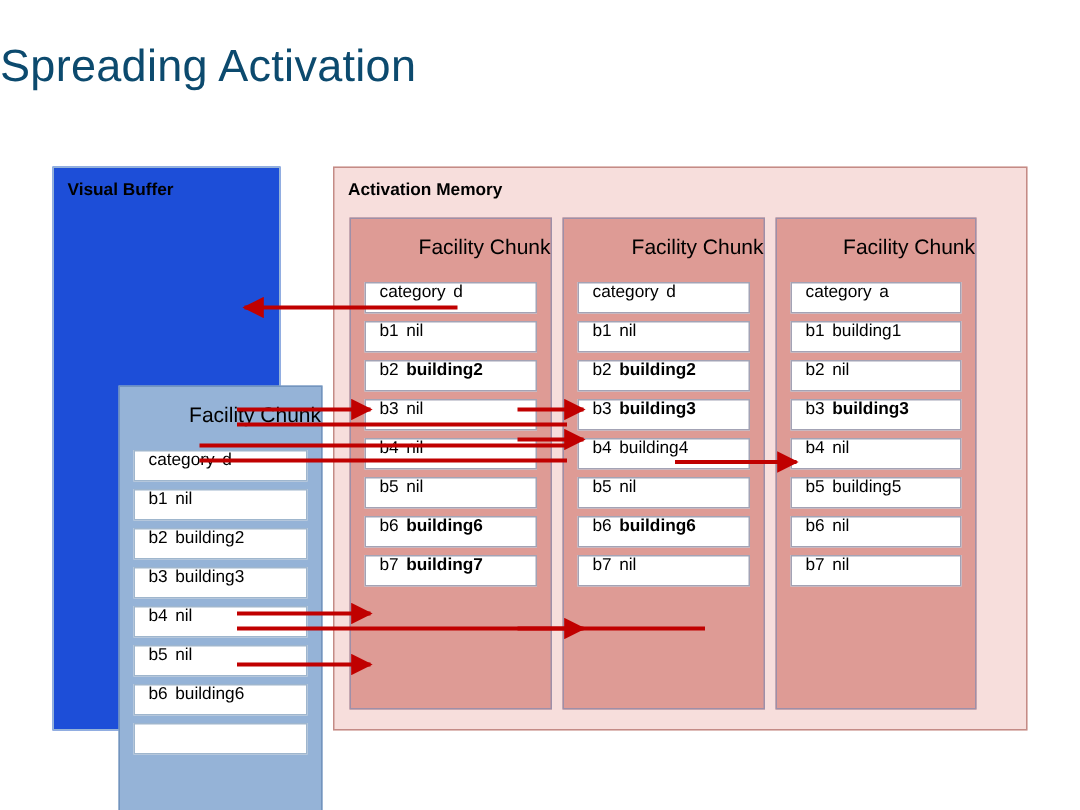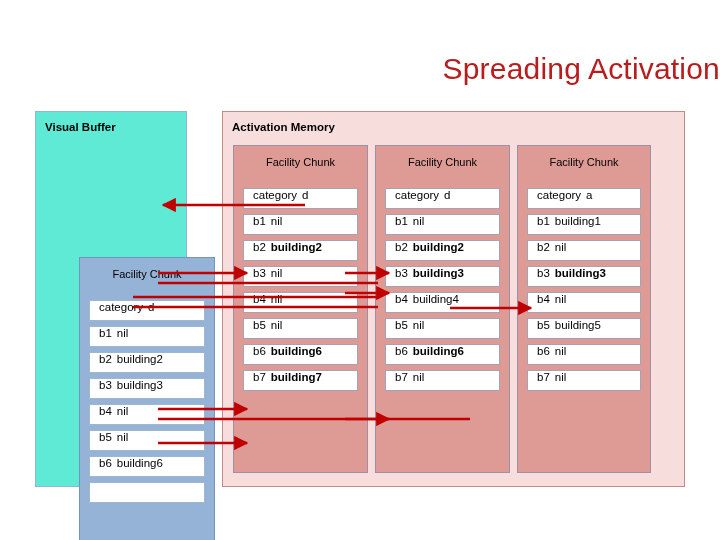--- a/index.html
+++ b/index.html
@@ -7,37 +7,37 @@
   body{
     width:720px;height:540px;
     background:#ffffff;
     font-family:"Liberation Sans", sans-serif;
     overflow:hidden;
     position:relative;
   }
 
   #page-title{
     position:absolute;
-    top:52px; left:0; width:720px;
-    text-align:right;
+    top:28px; left:0; width:720px;
+    text-align:left;
     font-size:30px;
     font-weight:400;
-    color:#b91c1c;
+    color:#0c4a6e;
     letter-spacing:0.2px;
     white-space:nowrap;
   }
 
   
   .panel{
     position:absolute;
     box-sizing:border-box;
   }
   #visual-buffer-panel{
     left:35px; top:111px; width:152px; height:376px;
-    background:#5eead4;
+    background:#1d4ed8;
     border:1px solid #95b3d7;
   }
   #declarative-memory-panel{
     left:222px; top:111px; width:463px; height:376px;
     background:#f7dedc;
     border:1px solid #c48b86;
   }
   .panel-title{
     position:absolute;
     left:9px; top:9px;
@@ -63,22 +63,22 @@
     border:1px solid #9e8fa8;
   }
   #chunk-0{ left:43px; width:136px; }
   #chunk-1{ left:233px; width:135px; }
   #chunk-2{ left:375px; width:135px; }
   #chunk-3{ left:517px; width:134px; }
 
   .chunk-title{
     position:absolute;
     left:0; right:0; top:10px;
-    text-align:center;
-    font-size:11px;
+    text-align:right;
+    font-size:14px;
     font-weight:400;
     color:#000000;
     white-space:nowrap;
   }
 
   .slots{
     position:absolute;
     left:9px; right:9px; top:42px;
   }
   .slot{

